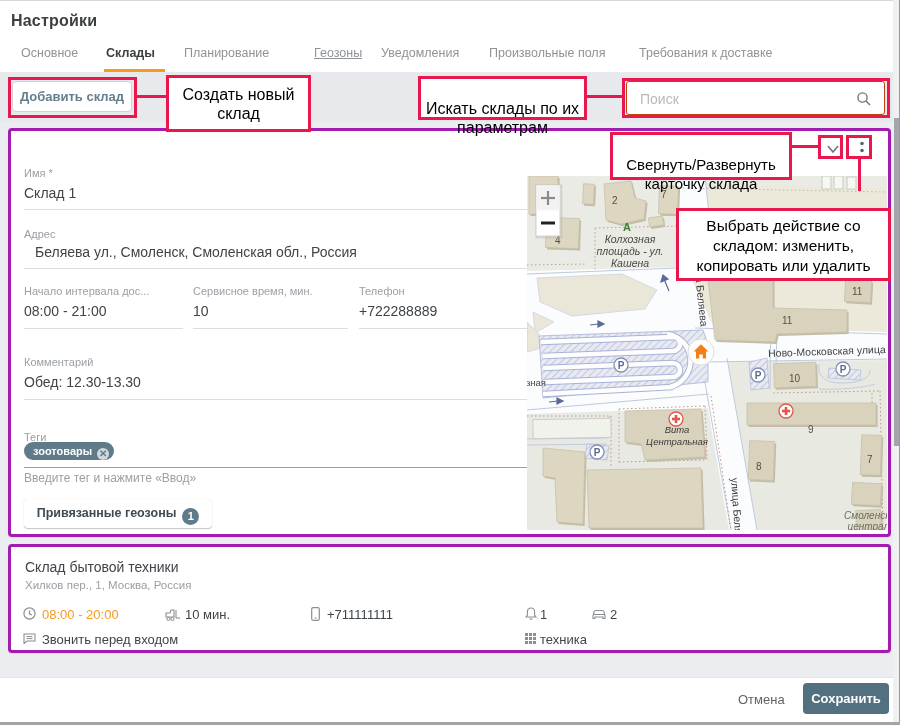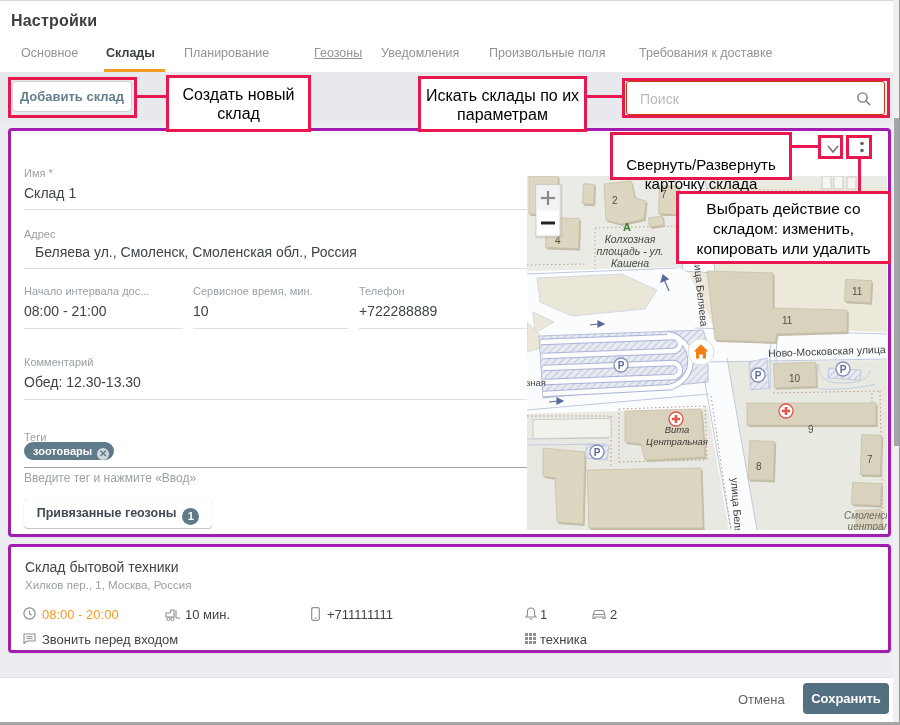--- a/index.html
+++ b/index.html
@@ -351,21 +351,21 @@
 <div id="cancel">Отмена</div>
 <div id="save">Сохранить</div>
 <div id="sbtrack"></div>
 <div id="sbthumb"></div>
 <div id="rborder"></div>
 <div id="bstrip"></div>
 
 <div class="annr" style="left:8px; top:77px; width:129px; height:41px;"></div>
 <div class="annl" style="left:137px; top:95px; width:29px; height:3px;"></div>
 <div class="ann" style="left:166px; top:75px; width:145px; height:57px; padding-top:7px;">Создать новый<br>склад</div>
-<div class="ann" style="left:418px; top:76px; width:169px; height:56px; padding-top:7px;">Искать склады по их<br>параметрам</div>
+<div class="ann" style="left:418px; top:76px; width:169px; height:44px; padding-top:20px;">Искать склады по их<br>параметрам</div>
 <div class="annl" style="left:587px; top:95px; width:35px; height:3px;"></div>
 <div class="annr" style="left:622px; top:78px; width:268px; height:40px;"></div>
 <div class="ann" style="left:610px; top:132px; width:182px; height:48px; padding-top:20px; font-size:15px;">Свернуть/Развернуть<br>карточку склада</div>
 <div class="annl" style="left:792px; top:145px; width:26px; height:3px;"></div>
 <div class="annr" style="left:818px; top:135px; width:25px; height:24px;"></div>
 <div class="annr" style="left:846px; top:135px; width:26px; height:24px;"></div>
 <div class="annl" style="left:858px; top:159px; width:3px; height:32px;"></div>
-<div class="ann" style="left:676px; top:191px; width:215px; height:73px; padding-top:5px; font-size:15.5px; line-height:20px;">Выбрать действие со<br>складом: изменить,<br>копировать или удалить</div>
+<div class="ann" style="left:676px; top:208px; width:215px; height:73px; padding-top:5px; font-size:15.5px; line-height:20px;">Выбрать действие со<br>складом: изменить,<br>копировать или удалить</div>
 
 </body></html>

